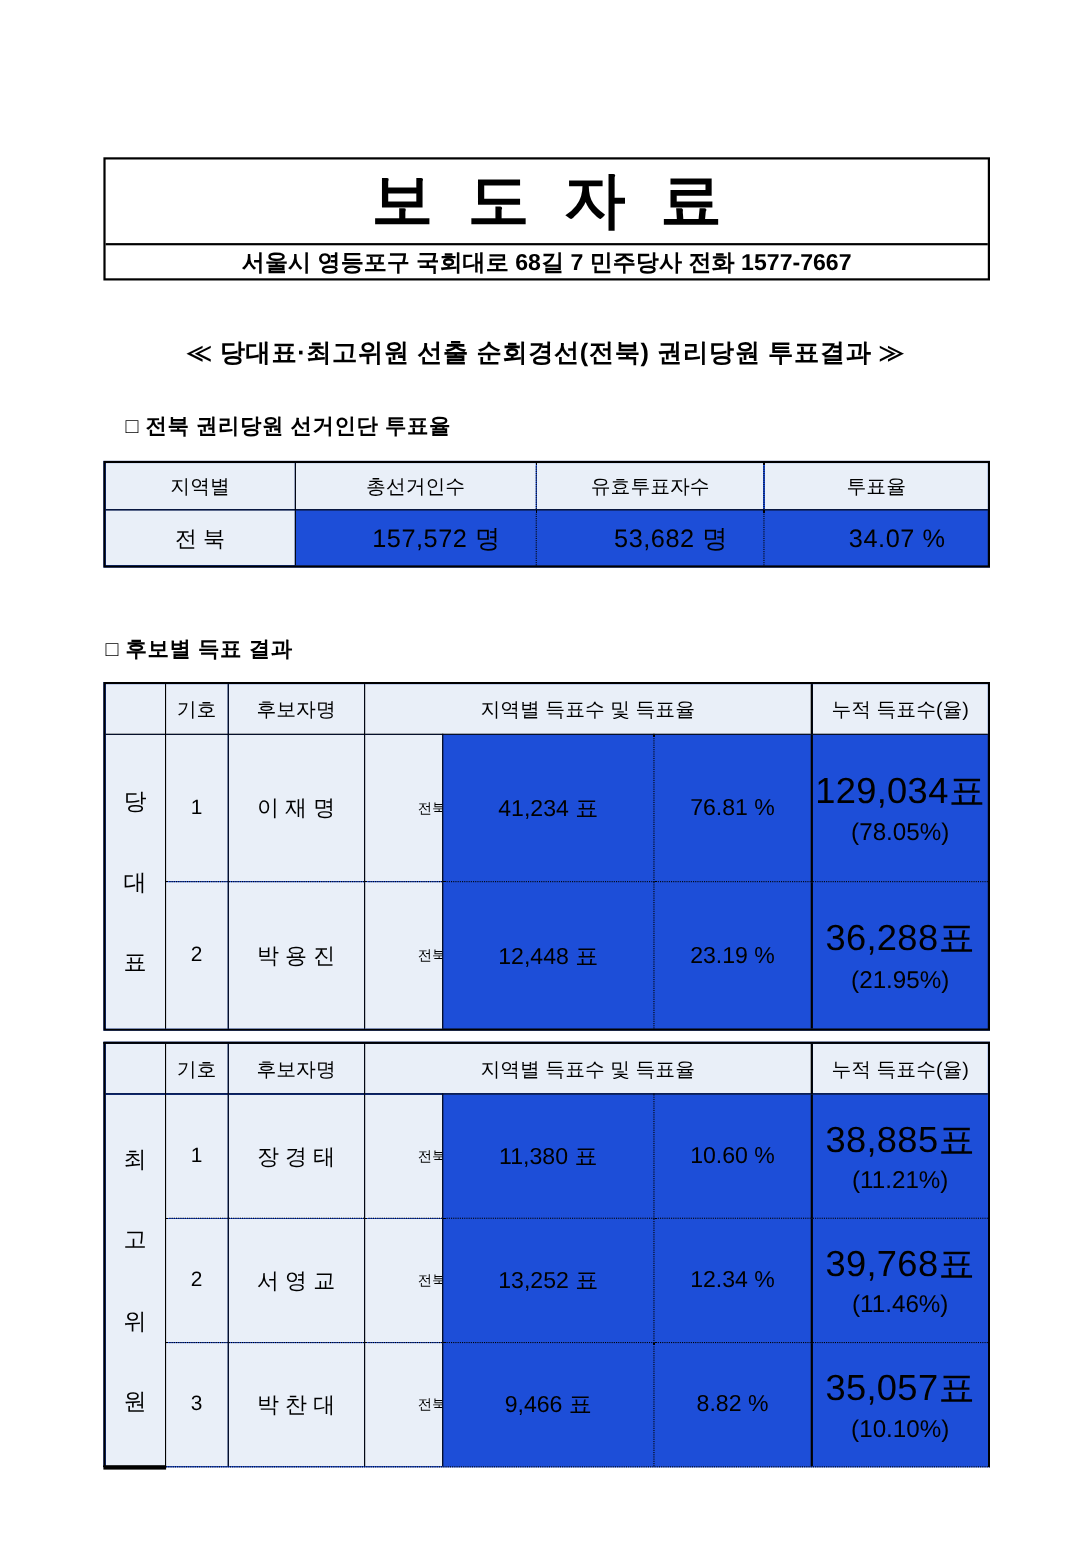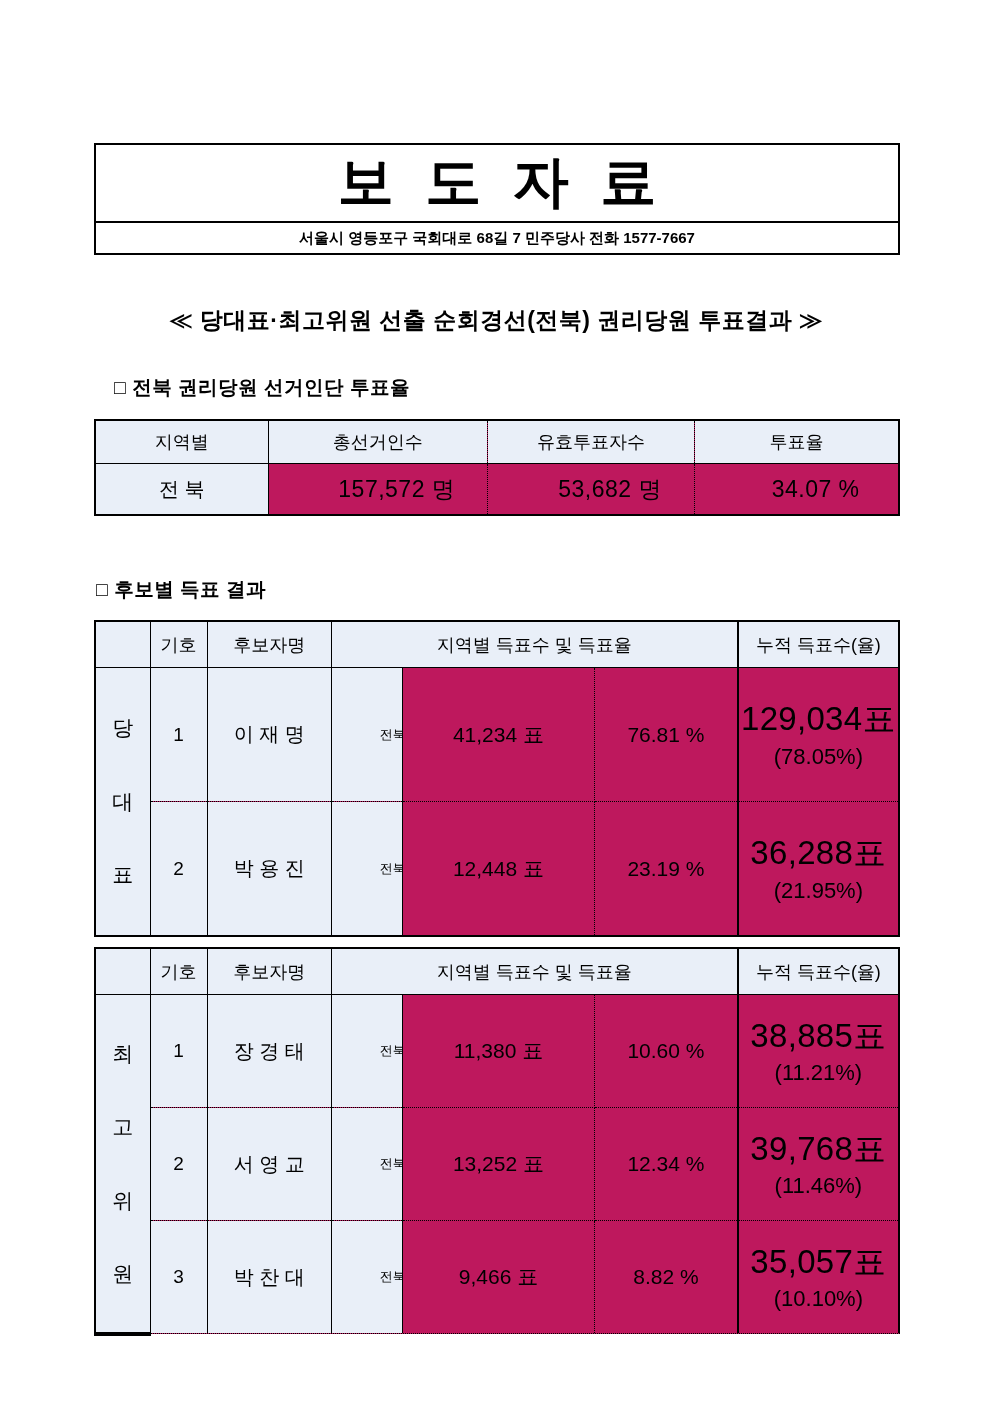--- a/index.html
+++ b/index.html
@@ -24,35 +24,35 @@
   .logo-l1{font-size:33px; font-weight:800; line-height:1.1; letter-spacing:-1px; white-space:nowrap;}
   .c-green{color:#3EAC49;} .c-teal{color:#23A783;} .c-blue{color:#1273BE;}
   .logo-l2{font-size:26px; font-weight:800; line-height:1.12; color:#2063AE; letter-spacing:-1px; white-space:nowrap;}
   .mast-right{flex:1; display:flex; flex-direction:column;}
   .doc-type{
     flex:1; display:flex; align-items:center; justify-content:center;
     font-size:56px; font-weight:800; letter-spacing:8px; white-space:nowrap; padding-left:8px;
   }
   .address{
     height:33px; border-top:2px solid #000; display:flex; align-items:center; justify-content:center;
-    font-size:15px; font-weight:700; white-space:nowrap;
+    font-size:21px; font-weight:700; white-space:nowrap;
   }
 
   
   .main-title{
     position:absolute; left:0; right:0; top:305px; text-align:center;
     font-size:23px; font-weight:800; letter-spacing:0.5px;
   }
   .sec-heading{position:absolute; left:96px; font-size:19.5px; font-weight:800; letter-spacing:0.5px;}
   .s1{top:374px;padding-left:18px;} .s2{top:576px;}
 
   
   .tbl-wrap{
     position:absolute; left:94px; width:806px; box-sizing:border-box;
-    border:2.5px solid #000; background:#be185d;
+    border:2.5px solid #000; background:#1d4ed8;
   }
   .tbl-wrap table{border-collapse:collapse; width:100%; table-layout:fixed;}
   .tbl-wrap td{
     padding:0; text-align:center; vertical-align:middle;
     overflow:hidden; white-space:nowrap;
   }
   .shade{background:#E9EFF8;}
   .sr{border-right:1.2px solid #000;}
   .sr2{border-right:2px solid #000;}
   .dr{border-right:1px dotted #000;margin-left:20px;}

